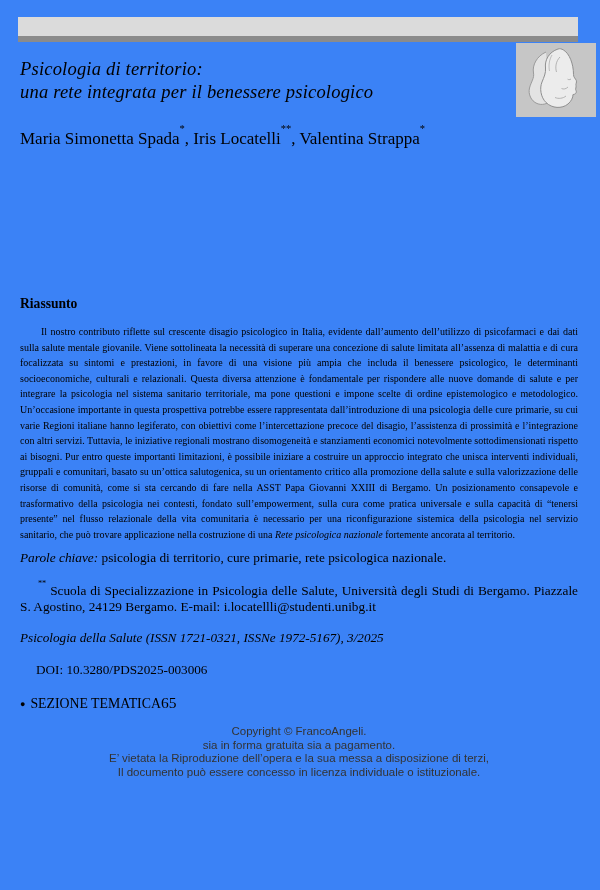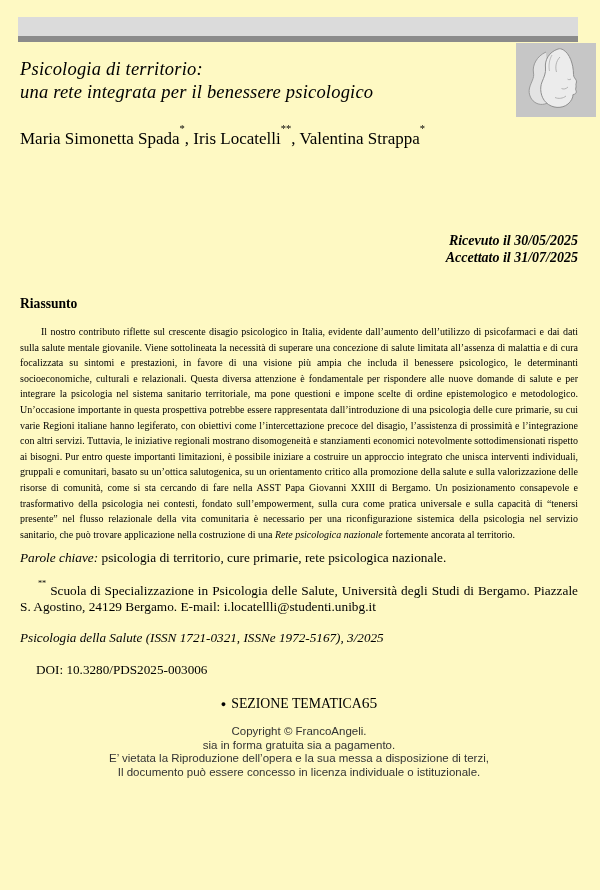--- a/index.html
+++ b/index.html
@@ -1,17 +1,17 @@
 <!DOCTYPE html>
 <html lang="it"><head>
 <meta charset="utf-8">
 <style>
   html, body { margin:0; padding:0; background:#ffffff; }
   .page {
-    position:relative; width:600px; height:890px; background:#fef9c3;
+    position:relative; width:600px; height:890px; background:#3b82f6;
     overflow:hidden; font-family:"Liberation Serif","DejaVu Serif",serif; color:#000;
   }
   .bar-light { position:absolute; left:18px; top:17px; width:560px; height:19px; background:#dbdbdb; }
   .bar-dark  { position:absolute; left:18px; top:36px; width:560px; height:6px; background:#8b8b8b; }
   .logo { position:absolute; left:516px; top:43px; width:80px; height:74px; }
 
   .title { position:absolute; left:20px; top:58px; margin:0; font-size:18.5px; line-height:22.5px;
            font-style:italic; font-weight:normal; letter-spacing:0.2px; }
   .title span { display:block; }
 
@@ -23,21 +23,21 @@
 
   .main { position:absolute; left:20px; top:296px; width:558px; font-size:13.3px; }
   .riassunto { margin:0 0 12px 0; font-size:13.6px; line-height:16px; font-weight:bold; }
   .abstract { margin:0; text-align:justify; font-size:10px; line-height:15.6px;
               text-indent:21px; hyphens:auto; }
   .keywords { margin:7px 0 0 0; line-height:17px; }
   .footnotes { margin-top:17px; }
   .fn { margin:0; text-align:justify; line-height:15.8px; text-indent:18px; hyphens:auto; }
   .journal { margin:15px 0 0 0; font-style:italic; font-size:13.2px; line-height:16px; }
   .doi { margin:16px; font-size:13.2px; line-height:16px; }
-  .section-row { margin-top:3px; display:flex; justify-content:center;
+  .section-row { margin-top:3px; display:flex; justify-content:flex-start;
                  align-items:baseline; font-size:13.8px; line-height:17px; }
   .bullet { font-size:9px; margin-right:5px; position:relative; top:-1px; }
   .pagenum { font-size:15.5px; }
   .copyright { margin-top:11px; text-align:center; font-family:"Liberation Sans","DejaVu Sans",sans-serif;
                font-size:11.5px; line-height:13.6px; color:#333; }
 </style>
 </head>
 <body>
 
 <div class="page">
@@ -58,24 +58,20 @@
     </svg>
   </div>
 
   <h1 class="title">
       <span>Psicologia di territorio:</span>
       <span>una rete integrata per il benessere psicologico</span>
     </h1>
 
   <p class="authors"><span>Maria Simonetta Spada</span><sup class="mark">*</sup><span>, </span><span>Iris Locatelli</span><sup class="mark">**</sup><span>, </span><span>Valentina Strappa</span><sup class="mark">*</sup></p>
 
-  <div class="dates">
-    <div>Ricevuto il 30/05/2025</div>
-    <div>Accettato il 31/07/2025</div>
-  </div>
 
   <div class="main">
 
     <h2 class="riassunto">Riassunto</h2>
 
     <p class="abstract"><span>Il nostro contributo riflette sul crescente disagio psicologico in Italia, evidente dall’aumento dell’utilizzo di psicofarmaci e dai dati sulla salute mentale giovanile. Viene sottolineata la necessità di superare una concezione di salute limitata all’assenza di malattia e di cura focalizzata su sintomi e prestazioni, in favore di una visione più ampia che includa il benessere psicologico, le determinanti socioeconomiche, culturali e relazionali. Questa diversa attenzione è fondamentale per rispondere alle nuove domande di salute e per integrare la psicologia nel sistema sanitario territoriale, ma pone questioni e impone scelte di ordine epistemologico e metodologico. Un’occasione importante in questa prospettiva potrebbe essere rappresentata dall’introduzione di una psicologia delle cure primarie, su cui varie Regioni italiane hanno legiferato, con obiettivi come l’intercettazione precoce del disagio, l’assistenza di prossimità e l’integrazione con altri servizi. Tuttavia, le iniziative regionali mostrano disomogeneità e stanziamenti economici notevolmente sottodimensionati rispetto ai bisogni. Pur entro queste importanti limitazioni, è possibile iniziare a costruire un approccio integrato che unisca interventi individuali, gruppali e comunitari, basato su un’ottica salutogenica, su un orientamento critico alla promozione della salute e sulla valorizzazione delle risorse di comunità, come si sta cercando di fare nella ASST Papa Giovanni XXIII di Bergamo. Un posizionamento consapevole e trasformativo della psicologia nei contesti, fondato sull’empowerment, sulla cura come pratica universale e sulla capacità di “tenersi presente” nel flusso relazionale della vita comunitaria è necessario per una riconfigurazione sistemica della psicologia nel servizio sanitario, che può trovare applicazione nella costruzione di una </span><em>Rete psicologica nazionale</em><span> fortemente ancorata al territorio.</span></p>
 
     <p class="keywords"><em>Parole chiave:</em><span> psicologia di territorio, cure primarie, rete psicologica nazionale.</span></p>
 
     <div class="footnotes">

